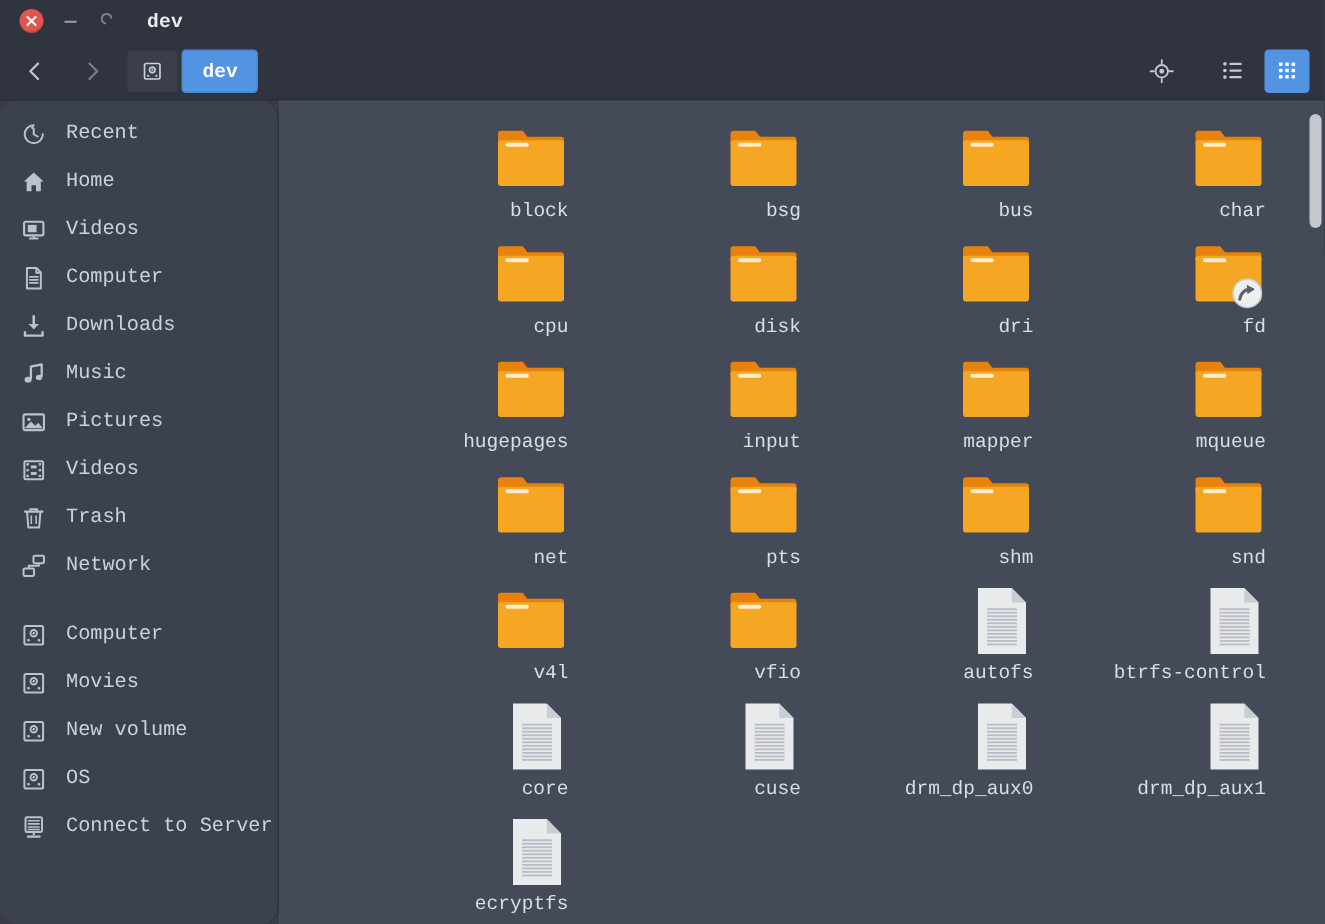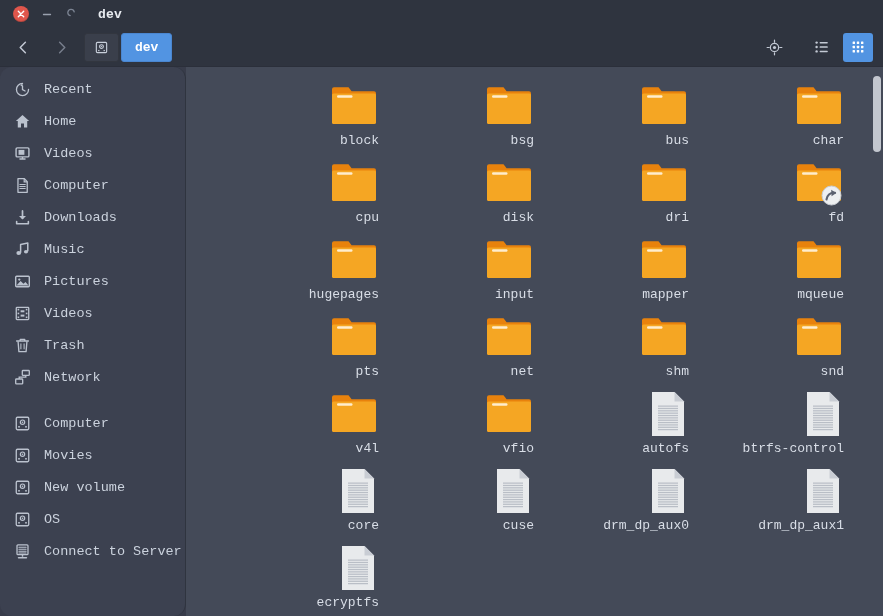--- a/index.html
+++ b/index.html
@@ -548,31 +548,31 @@
             <div class="name">mqueue</div>
           </div>
           <div class="cell">
             <div class="icon-wrap">
               <svg width="50" height="46" viewBox="0 0 50 46">
                 <path d="M3 6.2 Q3 4.2 5 4.2 H19.5 L22.6 8.2 H45 Q47 8.2 47 10.2 V13.5 H3 Z" fill="#E8820C"></path>
                 <rect x="3" y="10.5" width="44" height="30.5" rx="1.6" fill="#F5A623"></rect>
                 <rect x="8" y="12.2" width="15.5" height="2.6" rx="1.2" fill="#FFF3DC" opacity=".92"></rect>
               </svg>
             </div>
+            <div class="name">net</div>
+          </div>
+          <div class="cell">
+            <div class="icon-wrap">
+              <svg width="50" height="46" viewBox="0 0 50 46">
+                <path d="M3 6.2 Q3 4.2 5 4.2 H19.5 L22.6 8.2 H45 Q47 8.2 47 10.2 V13.5 H3 Z" fill="#E8820C"></path>
+                <rect x="3" y="10.5" width="44" height="30.5" rx="1.6" fill="#F5A623"></rect>
+                <rect x="8" y="12.2" width="15.5" height="2.6" rx="1.2" fill="#FFF3DC" opacity=".92"></rect>
+              </svg>
+            </div>
             <div class="name">pts</div>
-          </div>
-          <div class="cell">
-            <div class="icon-wrap">
-              <svg width="50" height="46" viewBox="0 0 50 46">
-                <path d="M3 6.2 Q3 4.2 5 4.2 H19.5 L22.6 8.2 H45 Q47 8.2 47 10.2 V13.5 H3 Z" fill="#E8820C"></path>
-                <rect x="3" y="10.5" width="44" height="30.5" rx="1.6" fill="#F5A623"></rect>
-                <rect x="8" y="12.2" width="15.5" height="2.6" rx="1.2" fill="#FFF3DC" opacity=".92"></rect>
-              </svg>
-            </div>
-            <div class="name">net</div>
           </div>
           <div class="cell">
             <div class="icon-wrap">
               <svg width="50" height="46" viewBox="0 0 50 46">
                 <path d="M3 6.2 Q3 4.2 5 4.2 H19.5 L22.6 8.2 H45 Q47 8.2 47 10.2 V13.5 H3 Z" fill="#E8820C"></path>
                 <rect x="3" y="10.5" width="44" height="30.5" rx="1.6" fill="#F5A623"></rect>
                 <rect x="8" y="12.2" width="15.5" height="2.6" rx="1.2" fill="#FFF3DC" opacity=".92"></rect>
               </svg>
             </div>
             <div class="name">shm</div>

